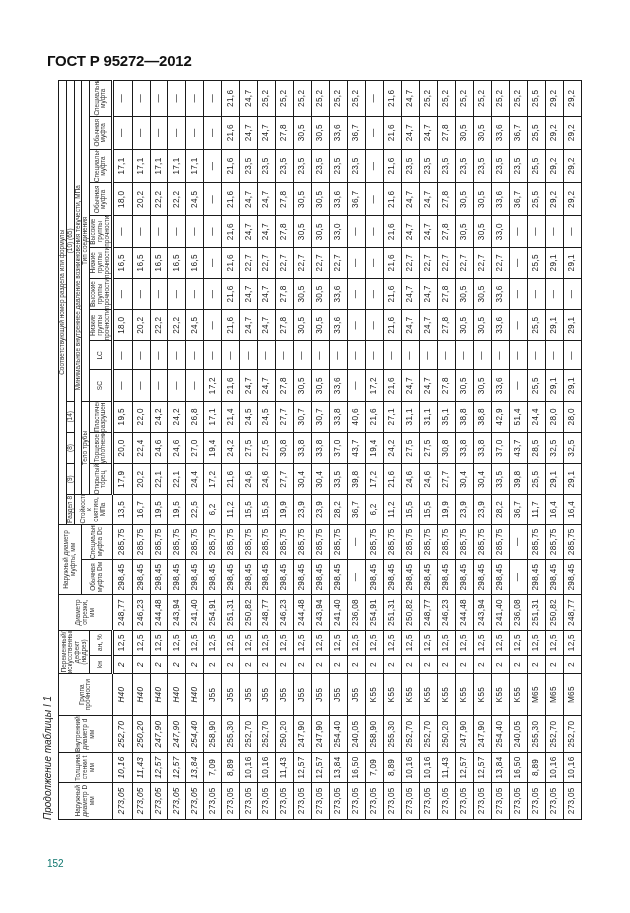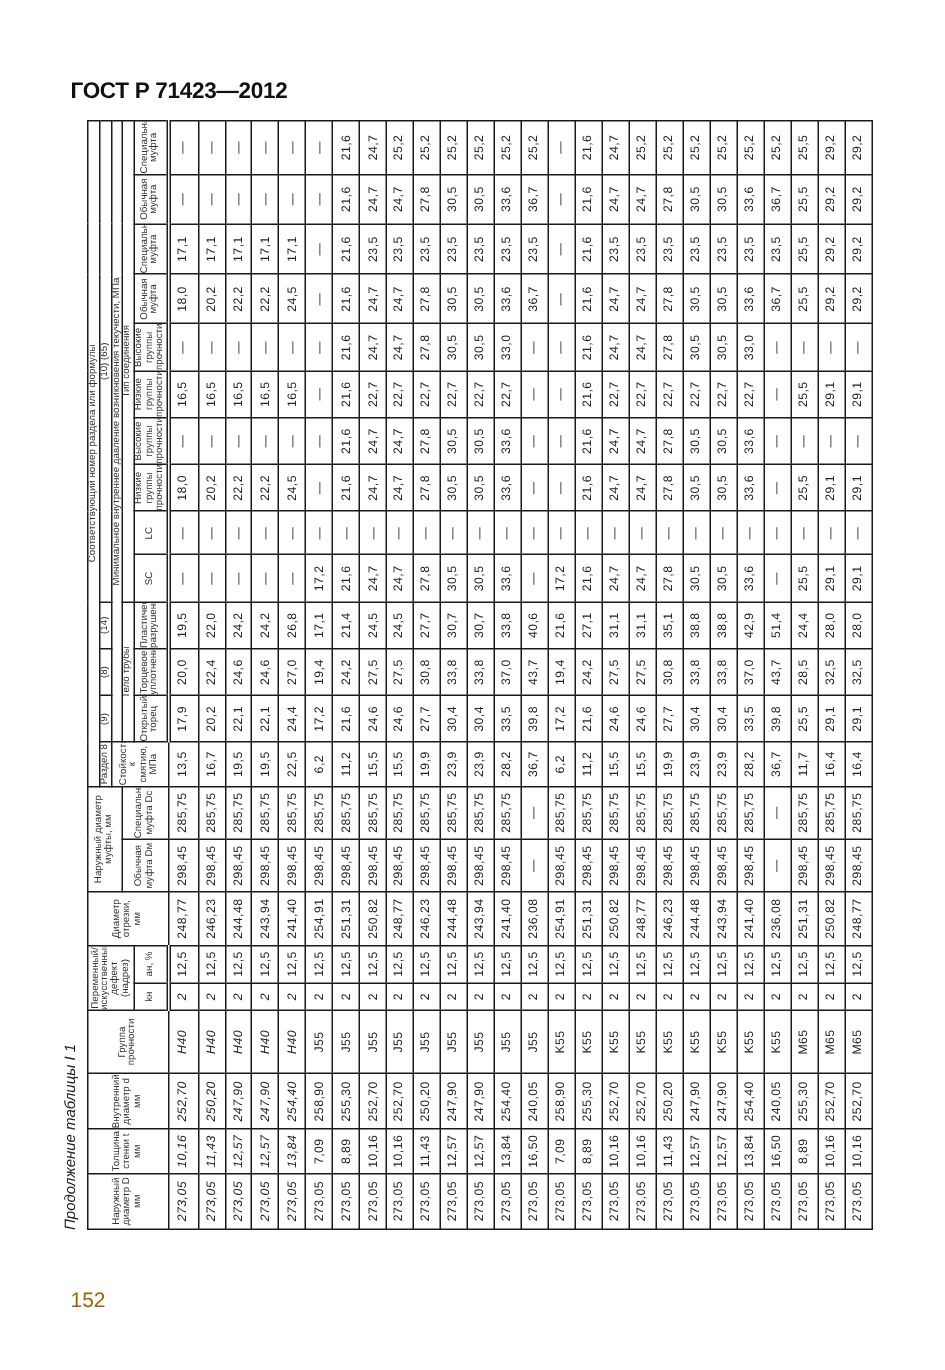--- a/index.html
+++ b/index.html
@@ -1,40 +1,40 @@
 <!DOCTYPE html>
 <html><head>
 <meta charset="utf-8">
 <style>
   html, body { margin:0; padding:0; background:#ffffff; }
   body { width:630px; height:913px; position:relative; overflow:hidden;
          font-family:"Liberation Sans", sans-serif; color:#1a1a1a; }
   .doc-header { position:absolute; left:47px; top:52px; font-size:15px; font-weight:bold;
                 letter-spacing:-0.2px; color:#111; }
-  .page-num { position:absolute; left:47px; top:858px; font-size:14px; color:#a16207; }
+  .page-num { position:absolute; left:47px; top:858px; font-size:10px; color:#0f766e; }
 
   
   .rot { position:absolute; left:58px; top:820px; width:740px; height:524px;
          transform-origin:0 0; transform:rotate(-90deg); }
   .caption { position:absolute; left:0; top:-16px; font-size:10px; font-style:italic; color:#222; }
 
   table.t { border-collapse:collapse; width:740px; height:524px; table-layout:fixed;
             font-size:8px; color:#222; }
   table.t td, table.t th { border:1px solid #1a1a1a; padding:0; text-align:center;
             vertical-align:middle; font-weight:normal; line-height:1.05; overflow:hidden; }
   table.t th { font-size:6.5px; color:#333; }
   table.t td { font-size:8.2px; letter-spacing:0.3px; }
   table.t tr.head-last th { border-bottom:3px double #1a1a1a; }
   .it { font-style:italic; }
   .hdr-row th { height:auto; }
 </style>
 </head>
 <body>
 
-<div class="doc-header">ГОСТ Р 71423—2012</div>
+<div class="doc-header">ГОСТ Р 95272—2012</div>
 
 <div class="rot">
   <div class="caption">Продолжение таблицы I 1</div>
   <table class="t">
     <colgroup>
       <col style="width:36px">
         <col style="width:28px">
         <col style="width:36px">
         <col style="width:40px">
       <col style="width:18px">

